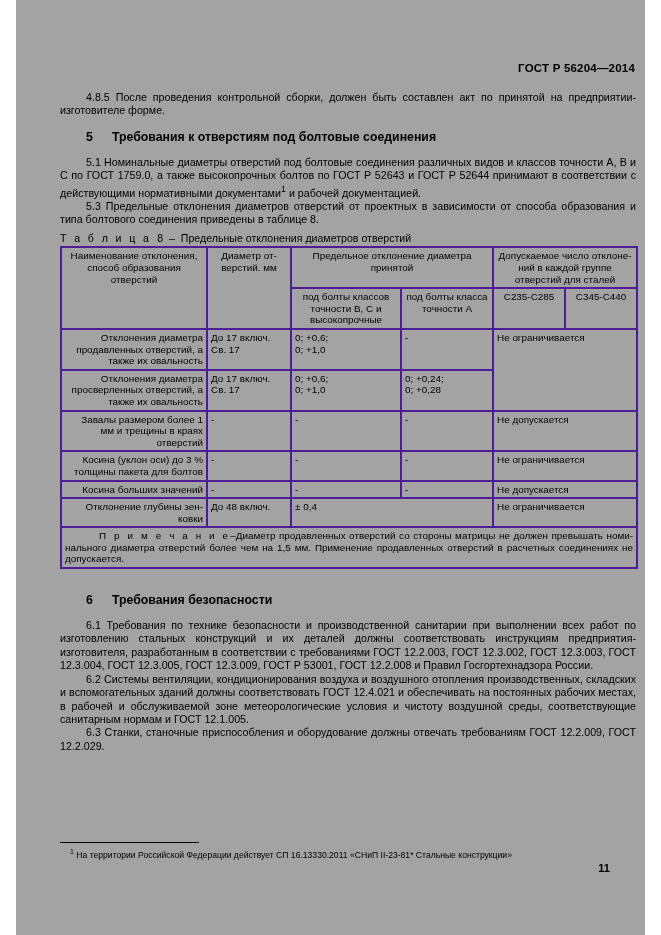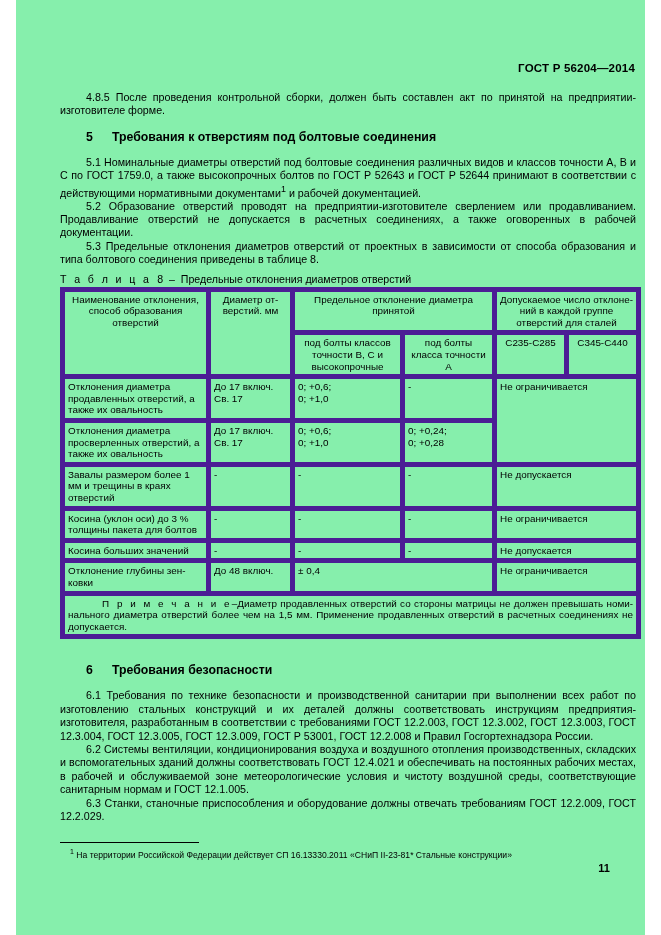--- a/index.html
+++ b/index.html
@@ -10,21 +10,21 @@
   }
   body {
     font-family: "Liberation Sans", sans-serif;
     color: #000000;
   }
   .page {
     position: relative;
     width: 629px;
     height: 935px;
     margin: 0 auto;
-    background: #86efac;
+    background: #a3a3a3;
     overflow: hidden;
     box-sizing: border-box;
   }
   .content {
     position: absolute;
     left: 44px;
     top: 0;
     width: 576px;
   }
 
@@ -75,32 +75,32 @@
   .tbl-caption .sp { letter-spacing: 2.4px; margin-top: 40px; }
 
   
   table.gost {
     border-collapse: collapse;
     width: 576px;
     table-layout: fixed;
     font-size: 9.9px;
   }
   table.gost td, table.gost th {
-    border: 5px solid #4c1d95;
+    border: 2px solid #4c1d95;
     padding: 2px 3px;
     vertical-align: top;
     font-weight: normal;
     line-height: 11.6px;
   }
   table.gost th {
     text-align: center;
     vertical-align: top;
   }
   td.c    { text-align: left; }
-  td.l    { text-align: left; }
+  td.l    { text-align: right; }
   td.mid  { vertical-align: middle; }
   td.note {
     text-align: justify;
     padding: 4px 8px 5px 8px;
     line-height: 12.2px;
   }
   .note-lbl { letter-spacing: 2.2px; }
 
   
   col.c1 { width: 146px; }
@@ -156,21 +156,20 @@
 
     <div class="clause-head">
       <span class="num">5</span>
       <span class="ttl">Требования к отверстиям под болтовые соединения</span>
     </div>
 
     <div class="gap-m"></div>
 
     <p class="para"><span>5.1 Номинальные диаметры отверстий под болтовые соединения различных видов и классов точности А, В и С по ГОСТ 1759.0, а также высокопрочных болтов по ГОСТ Р 52643 и ГОСТ Р 52644 принимают в соответствии с действующими нормативными документами</span><sup>1</sup><span> и рабочей документацией.</span></p>
 
-    <p class="para">5.2 Образование отверстий проводят на предприятии-изготовителе сверлением или продавли­ванием. Продавливание отверстий не допускается в расчетных соединениях, а также оговоренных в рабочей документации.</p>
 
     <p class="para">5.3 Предельные отклонения диаметров отверстий от проектных в зависимости от способа обра­зования и типа болтового соединения приведены в таблице 8.</p>
 
     <div class="gap-s"></div>
 
     <div class="tbl-caption">
       <span class="sp">Т а б л и ц а</span>&nbsp;&nbsp;<span>8</span>&nbsp;&nbsp;<span>–</span>&nbsp;&nbsp;<span>Предельные отклонения диаметров отверстий</span>
     </div>
 
     <table class="gost">

